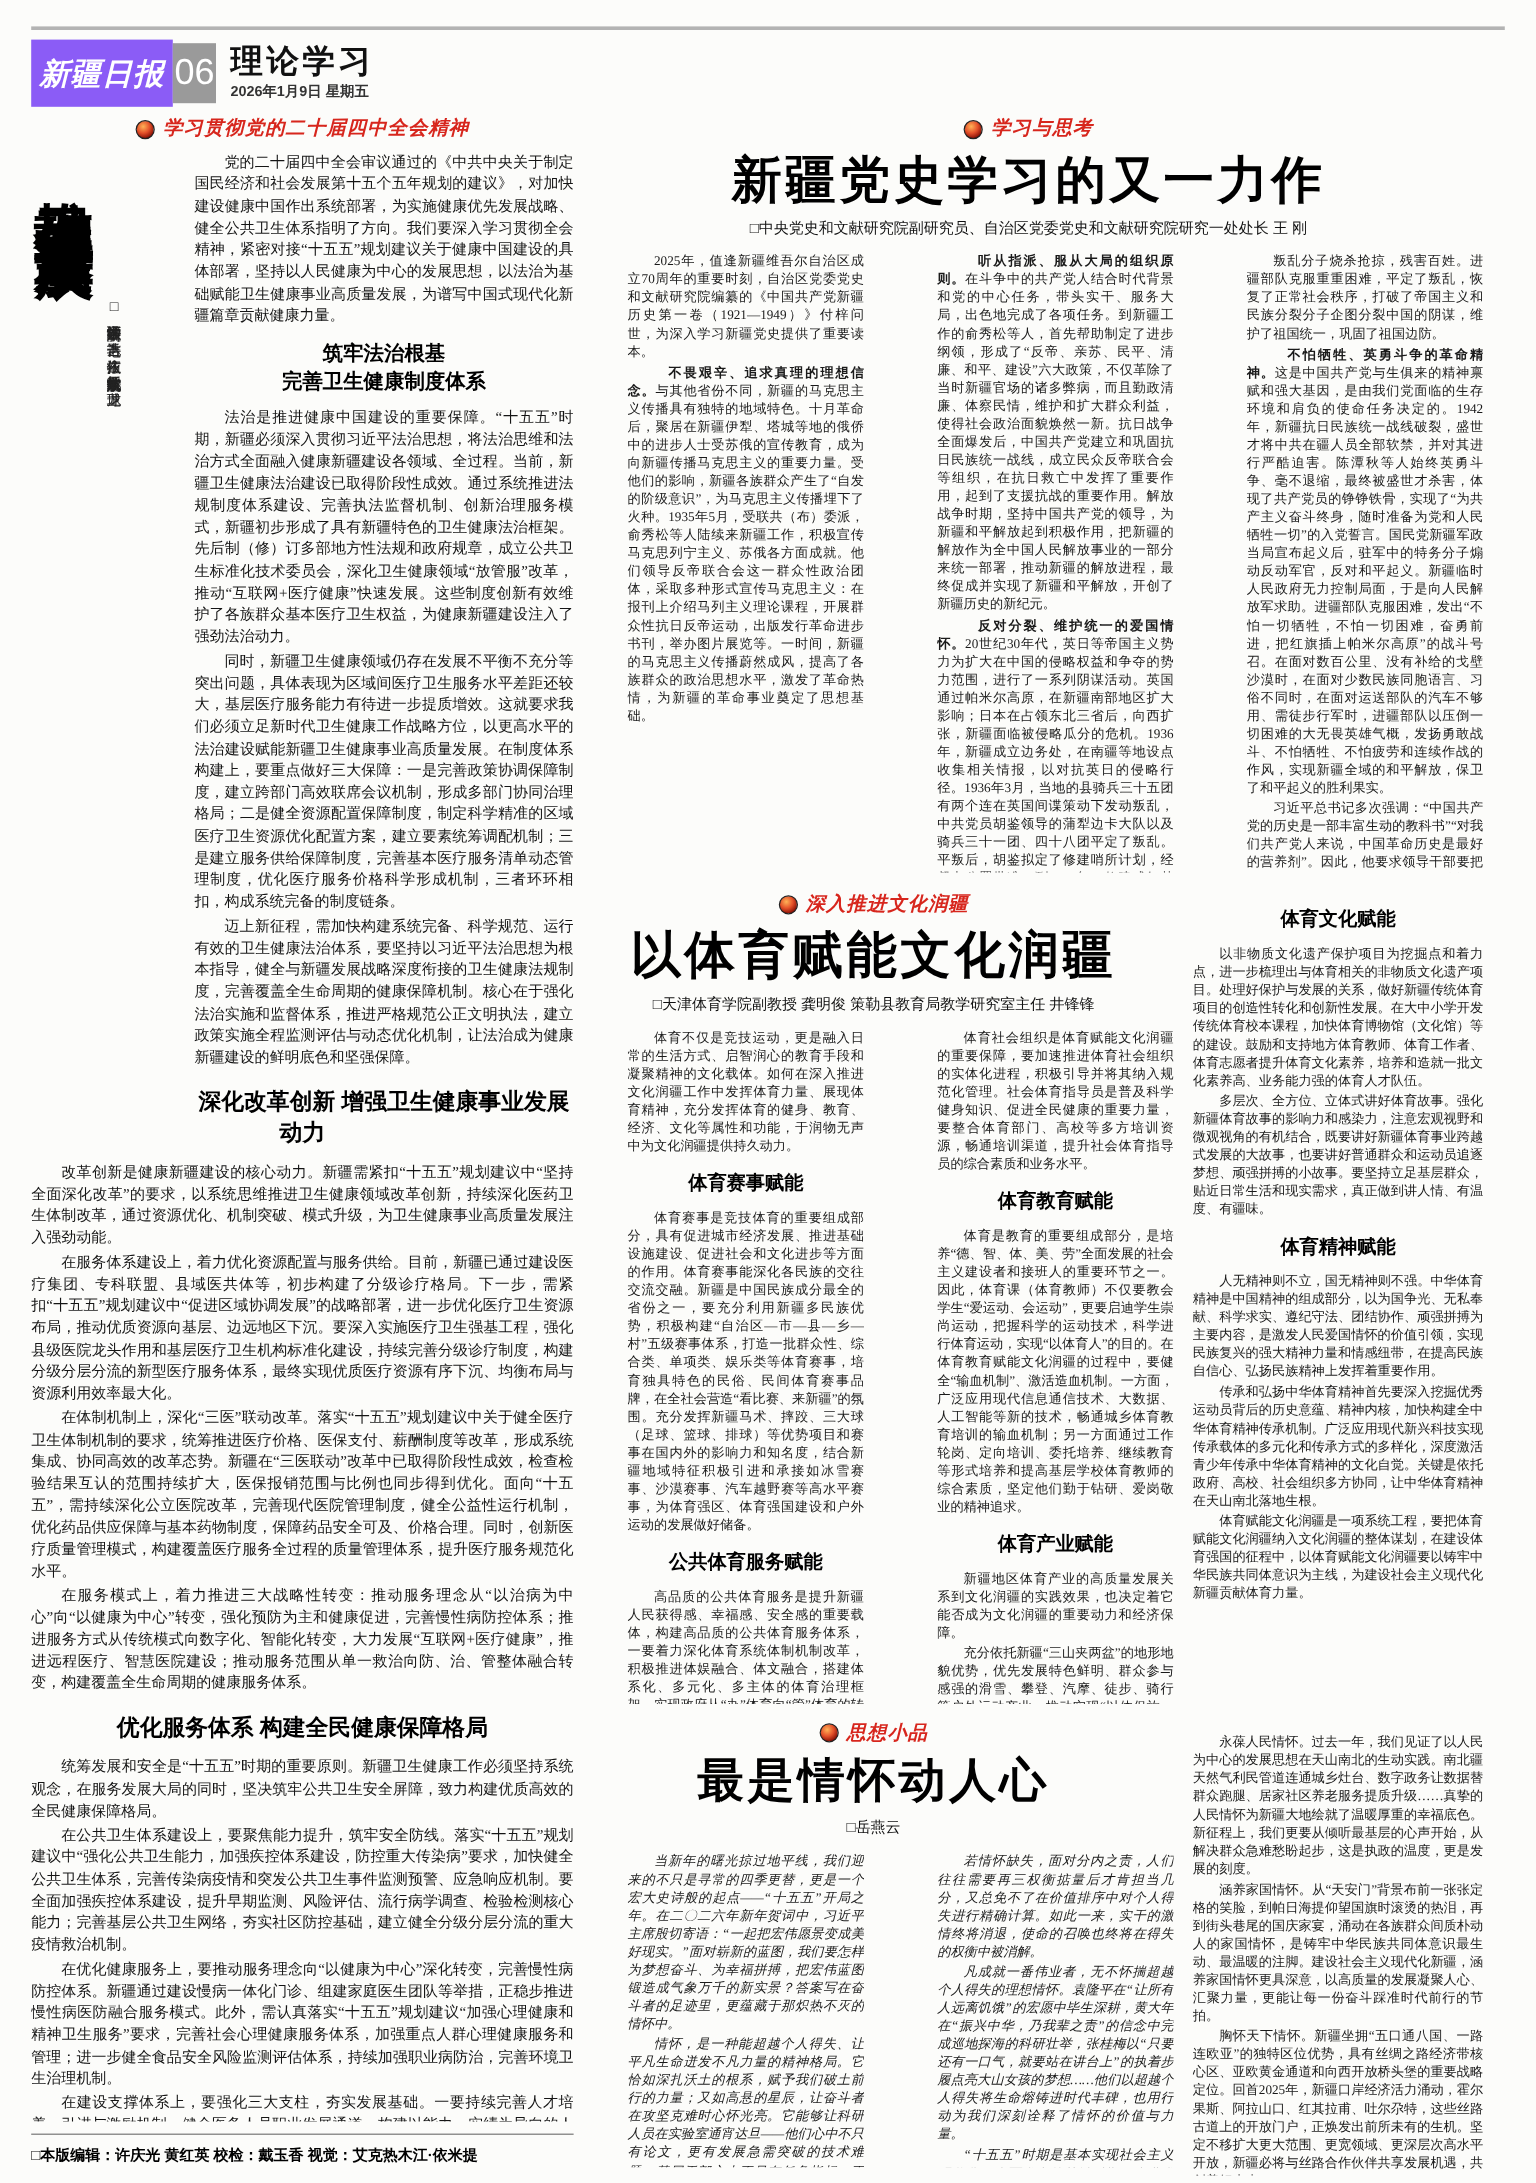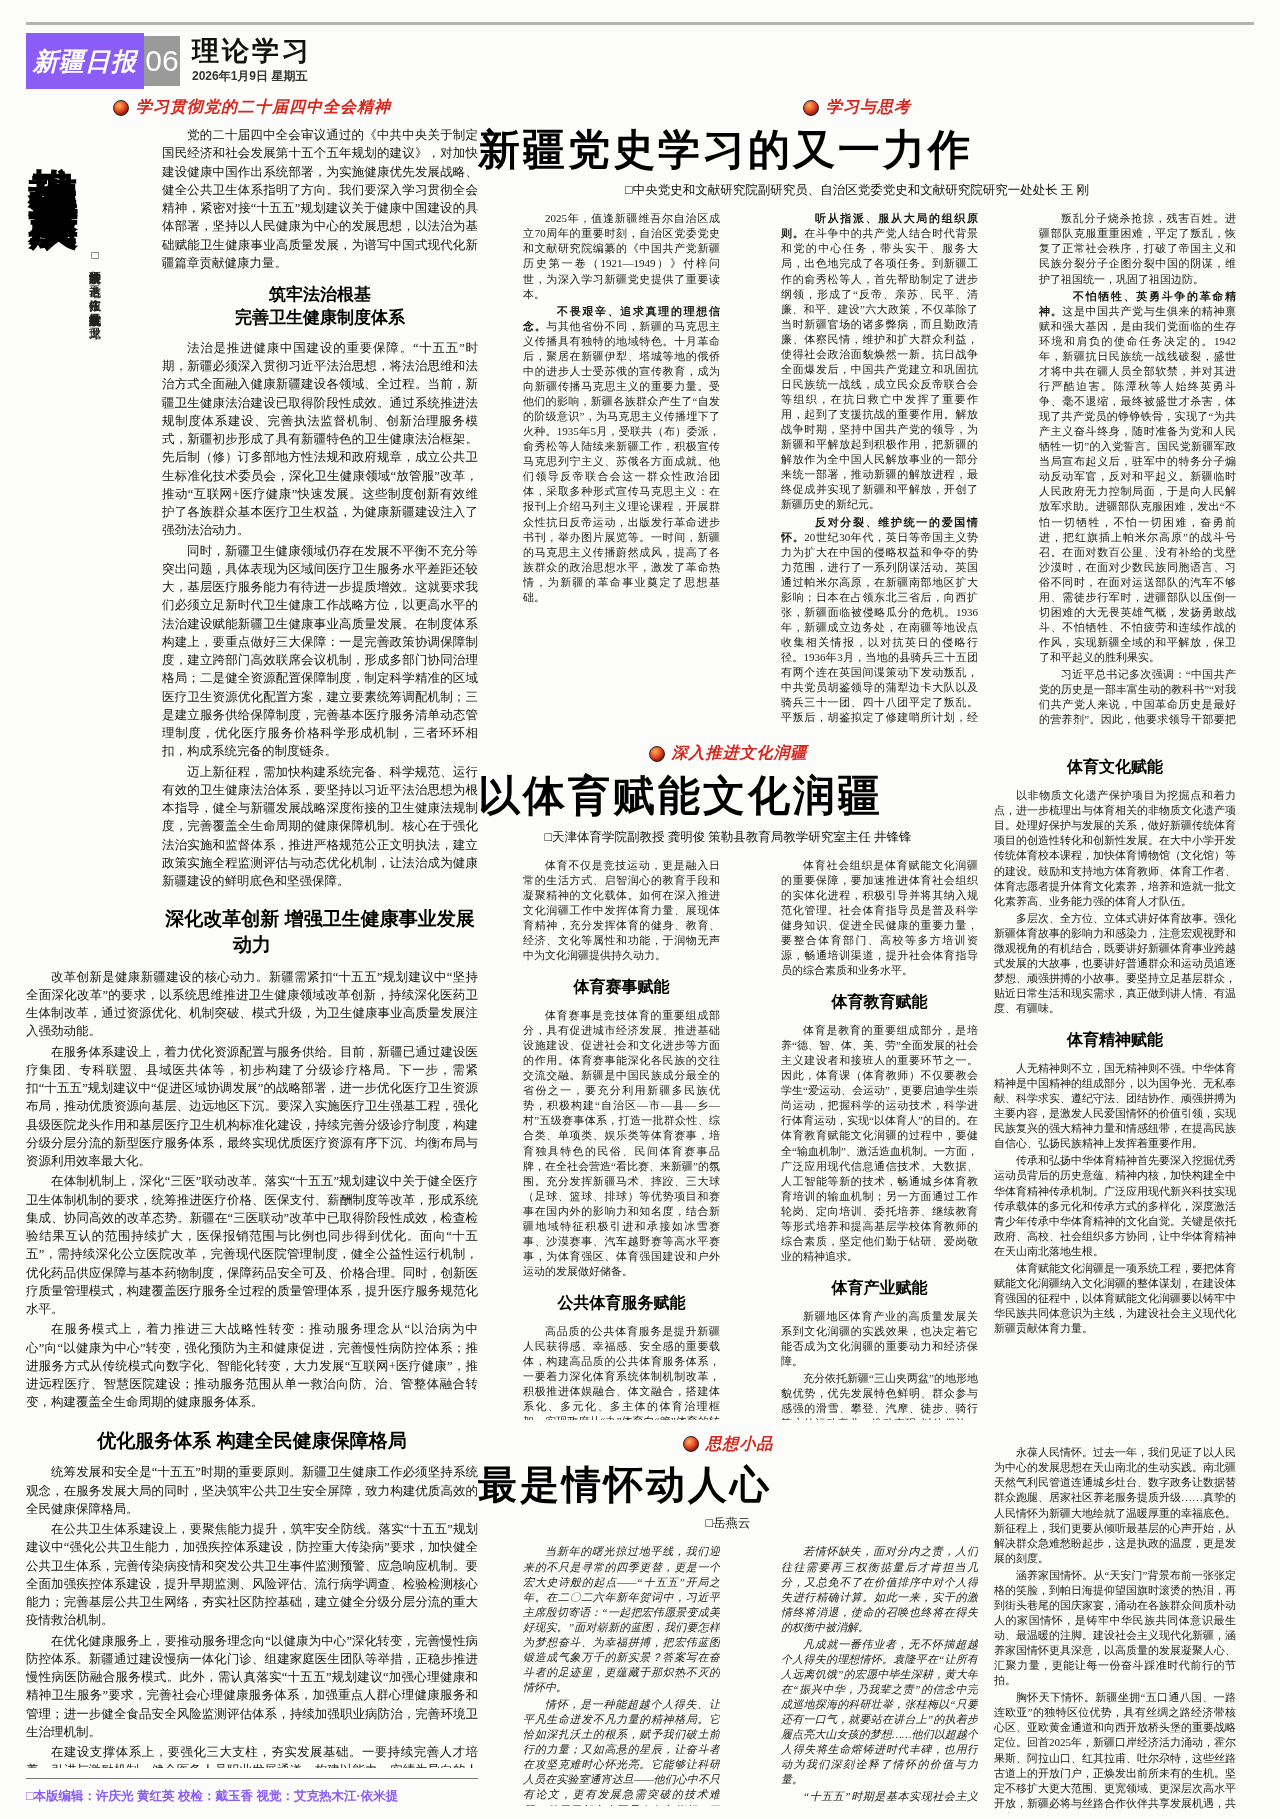--- a/index.html
+++ b/index.html
@@ -35,25 +35,25 @@
     color:#d7261d; font-family:"Liberation Sans", sans-serif;
     font-weight:900; font-style:italic; font-size:16px; letter-spacing:1px;
     margin-bottom:8px;
   }
   .sphere {
     width:16px; height:16px; border-radius:50%; flex:0 0 16px;
     background:radial-gradient(circle at 38% 32%, #ffb257 0%, #e4512a 42%, #8f1408 75%, #3a0502 100%);
     border:1px solid #222;
   }
   .art-h1 {
-    font-family:"Liberation Sans", sans-serif;
+    text-align:center; font-family:"Liberation Sans", sans-serif;
     font-weight:900; font-size:42px; letter-spacing:3px; line-height:1.15; color:#000;
   }
   .art-byline {
-    text-align:center; font-family:Liberation Serif, serif;
+    text-align:center; font-family:Liberation Sans, sans-serif;
     font-size:12.5px; color:#111; margin:8px 0 12px 0;
   }
   p.body-p { text-indent:2em; text-align:justify; margin-bottom:2px; }
   .lead { font-family:"Liberation Sans", sans-serif; font-weight:900;padding-left:12px; }
   
   .la-body {
     height:1642px; overflow:hidden; font-size:12.5px; line-height:1.46; color:#151515;
   }
   .la-float { float:left; width:122px; height:775px; display:flex; margin:2px 14px 6px 0; }
   .v-title {
@@ -66,21 +66,21 @@
     font-size:12px; line-height:1.25; color:#222; height:640px;
     padding-top:120px; margin-left:6px;
   }
   .la-sub {
     text-align:center; text-indent:0; font-family:"Liberation Sans", sans-serif;
     font-weight:900; font-size:17px; line-height:1.35; margin:12px 0 9px 0; color:#000;
   }
   .la-sub.wide { font-size:19px; margin:16px 0 10px 0; }
   .credits {
     border-top:1px solid #777; margin-top:10px; padding-top:9px;
-    font-family:"Liberation Sans", sans-serif; font-size:12.5px; font-weight:bold; color:#8b5cf6;
+    font-family:"Liberation Sans", sans-serif; font-size:12.5px; font-weight:bold; color:#000000;
   }
   
   .cols { display:flex; gap:16px; }
   .colx { flex:1 1 0; font-size:11px; line-height:1.37; overflow:hidden; color:#1a1a1a;margin-left:45px; }
   .dangshi .colx { height:516px; }
   .col-h {
     text-align:center; text-indent:0; font-family:"Liberation Sans", sans-serif;
     font-weight:900; font-size:16px; margin:13px 0 10px 0; color:#000;
   }
   .lower { display:flex; gap:16px; margin-top:16px; }

